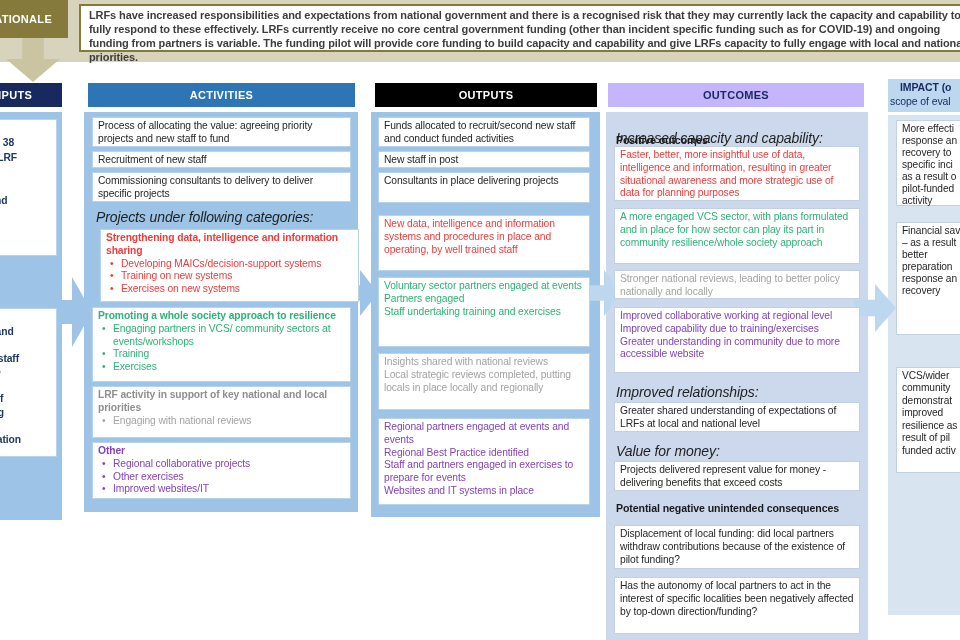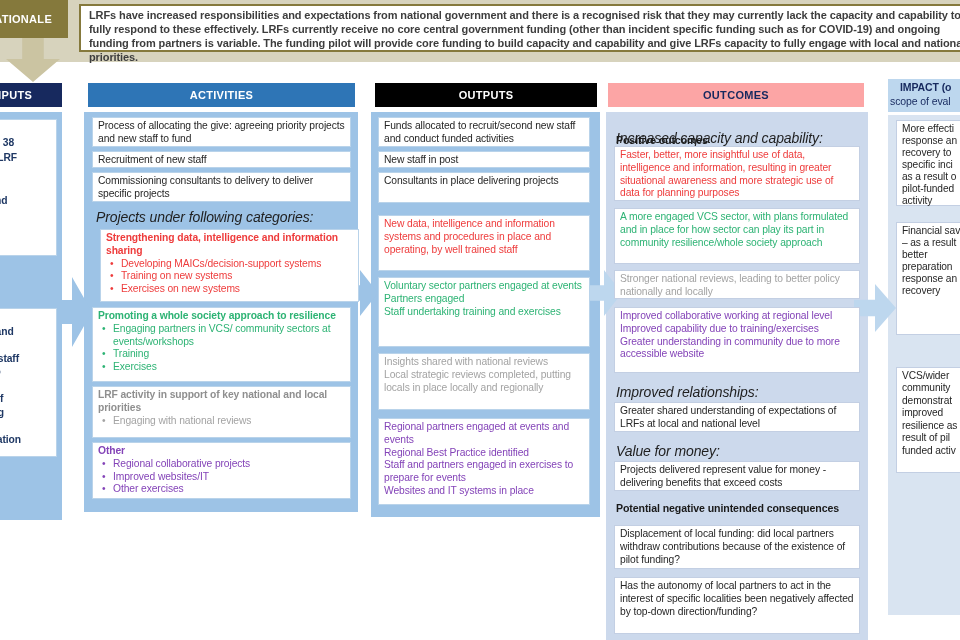--- a/index.html
+++ b/index.html
@@ -44,21 +44,21 @@
 <div class="abs strip"></div>
 <div class="abs rat-label">RATIONALE</div>
 <div class="abs rat-box">
   <span>LRFs have increased responsibilities and expectations from national government and there is a recognised risk that they may currently lack the capacity and capability to fully respond to these effectively. LRFs currently receive no core central government funding (other than incident specific funding such as for COVID-19) and ongoing funding from partners is variable. The funding pilot will provide core funding to build capacity and capability and give LRFs capacity to fully engage with local and national priorities.</span>
 </div>
 <div class="abs down-arrow"></div>
 
 <div class="abs hdr" style="left:-40px;top:83px;width:102px;background:#17295e;">INPUTS</div>
 <div class="abs hdr" style="left:88px;top:83px;width:267px;background:#2e75b6;">ACTIVITIES</div>
 <div class="abs hdr" style="left:375px;top:83px;width:222px;background:#000000;">OUTPUTS</div>
-<div class="abs hdr" style="left:608px;top:83px;width:256px;background:#fca5a5;color:#17295e;">OUTCOMES</div>
+<div class="abs hdr" style="left:608px;top:83px;width:256px;background:#c4b5fd;color:#17295e;">OUTCOMES</div>
 <div class="abs" style="left:888px;top:79px;width:92px;height:33px;background:#bdd7ee;color:#17295e;font-size:10.5px;line-height:1.3;padding-top:2px;box-sizing:border-box;">
   <div style="font-weight:bold;margin-left:12px;">IMPACT (o</div>
   <div style="margin-left:2px;">scope of eval</div>
 </div>
 
 <div class="abs colbg" style="left:-40px;top:112px;width:102px;height:408px;"></div>
 <div class="abs colbg" style="left:84px;top:112px;width:274px;height:400px;"></div>
 <div class="abs colbg" style="left:371px;top:112px;width:229px;height:405px;"></div>
 <div class="abs" style="left:606px;top:112px;width:262px;height:528px;background:#ccd9ec;"></div>
 <div class="abs" style="left:888px;top:115px;width:92px;height:500px;background:#d9e4f1;"></div>
@@ -79,21 +79,21 @@
 ience and
 very
 torate staff
 urce to
 nister
 ation of
 funding
 upport
 ementation</div>
 
-<div class="abs box" style="left:92px;top:117px;width:259px;height:30px;">Process of allocating the give: agreeing priority projects and new staff to fund</div>
+<div class="abs box" style="left:92px;top:117px;width:259px;height:30px;">Process of allocating the value: agreeing priority projects and new staff to fund</div>
 <div class="abs box" style="left:92px;top:151px;width:259px;height:17px;">Recruitment of new staff</div>
 <div class="abs box" style="left:92px;top:172px;width:259px;height:30px;">Commissioning consultants to delivery to deliver specific projects</div>
 <div class="abs sub" style="left:96px;top:209px;width:255px;">Projects under following categories:</div>
 
 <div class="abs box red" style="left:100px;top:229px;width:259px;height:73px;">
   <div class="btitle">Strengthening data, intelligence and information sharing</div>
   <div class="bullet">Developing MAICs/decision-support systems</div>
   <div class="bullet">Training on new systems</div>
   <div class="bullet">Exercises on new systems</div>
 </div>
@@ -106,22 +106,22 @@
 </div>
 
 <div class="abs box gray" style="left:92px;top:386px;width:259px;height:52px;">
   <div class="btitle grayhead">LRF activity in support of key national and local priorities</div>
   <div class="bullet">Engaging with national reviews</div>
 </div>
 
 <div class="abs box purple" style="left:92px;top:442px;width:259px;height:57px;">
   <div class="btitle">Other</div>
   <div class="bullet">Regional collaborative projects</div>
+  <div class="bullet">Other exercises</div>
   <div class="bullet">Improved websites/IT</div>
-  <div class="bullet">Other exercises</div>
 </div>
 
 <div class="abs box" style="left:378px;top:117px;width:212px;height:30px;">Funds allocated to recruit/second new staff and conduct funded activities</div>
 <div class="abs box" style="left:378px;top:151px;width:212px;height:17px;">New staff in post</div>
 <div class="abs box" style="left:378px;top:172px;width:212px;height:31px;">Consultants in place delivering projects</div>
 <div class="abs box pre red" style="left:378px;top:215px;width:212px;height:56px;">New data, intelligence and information systems and procedures in place and operating, by well trained staff</div>
 <div class="abs box pre green" style="left:378px;top:277px;width:212px;height:70px;">Voluntary sector partners engaged at events
 Partners engaged
 Staff undertaking training and exercises</div>
 <div class="abs box pre gray" style="left:378px;top:353px;width:212px;height:57px;">Insights shared with national reviews

